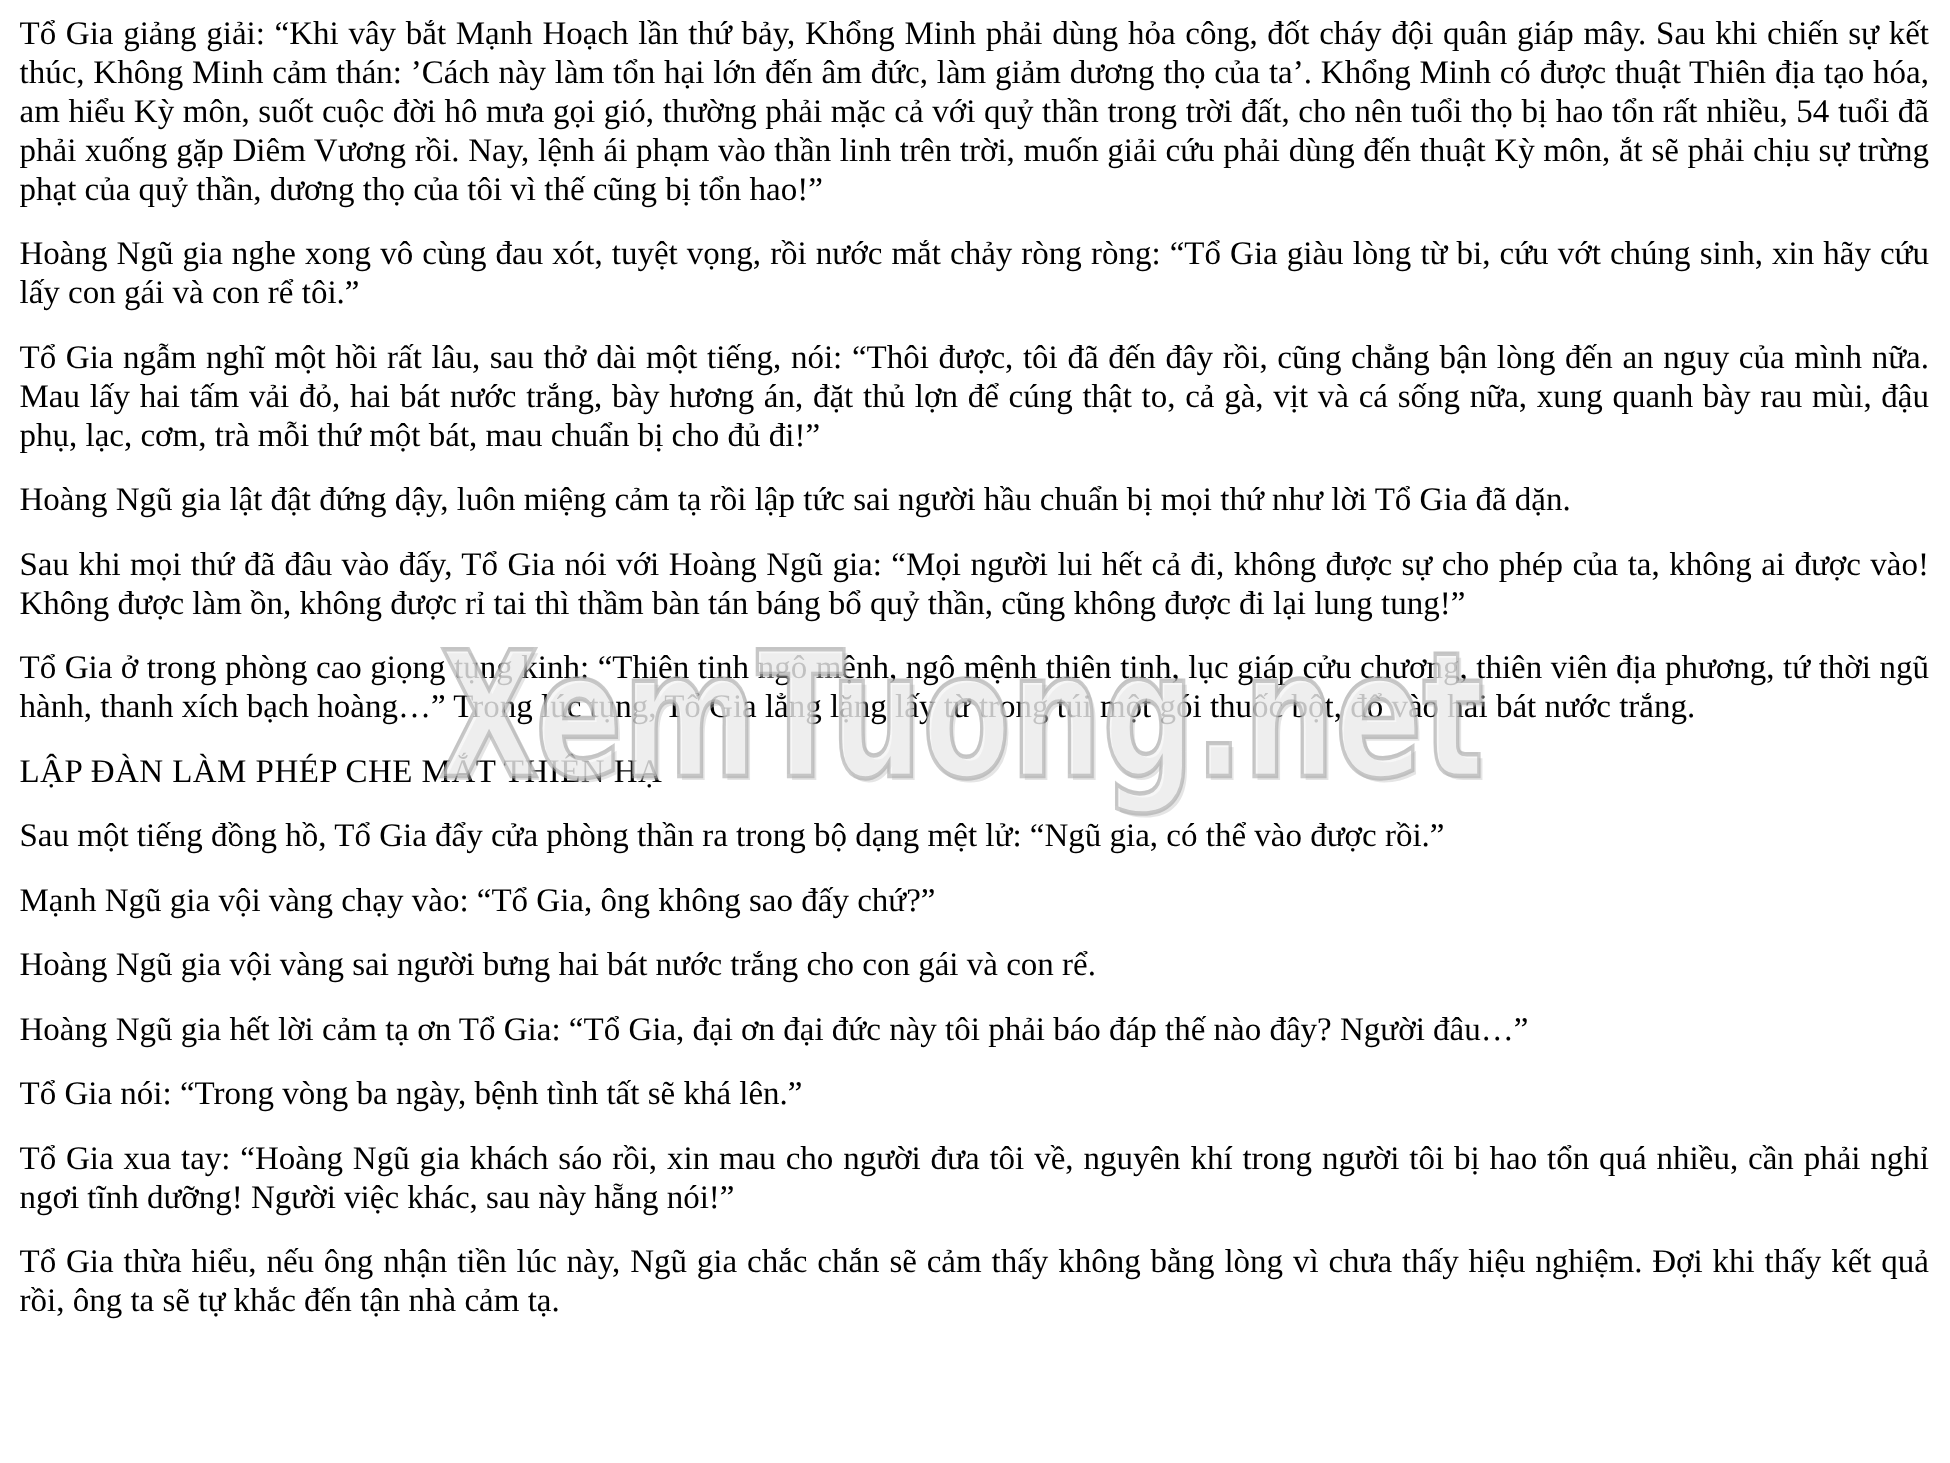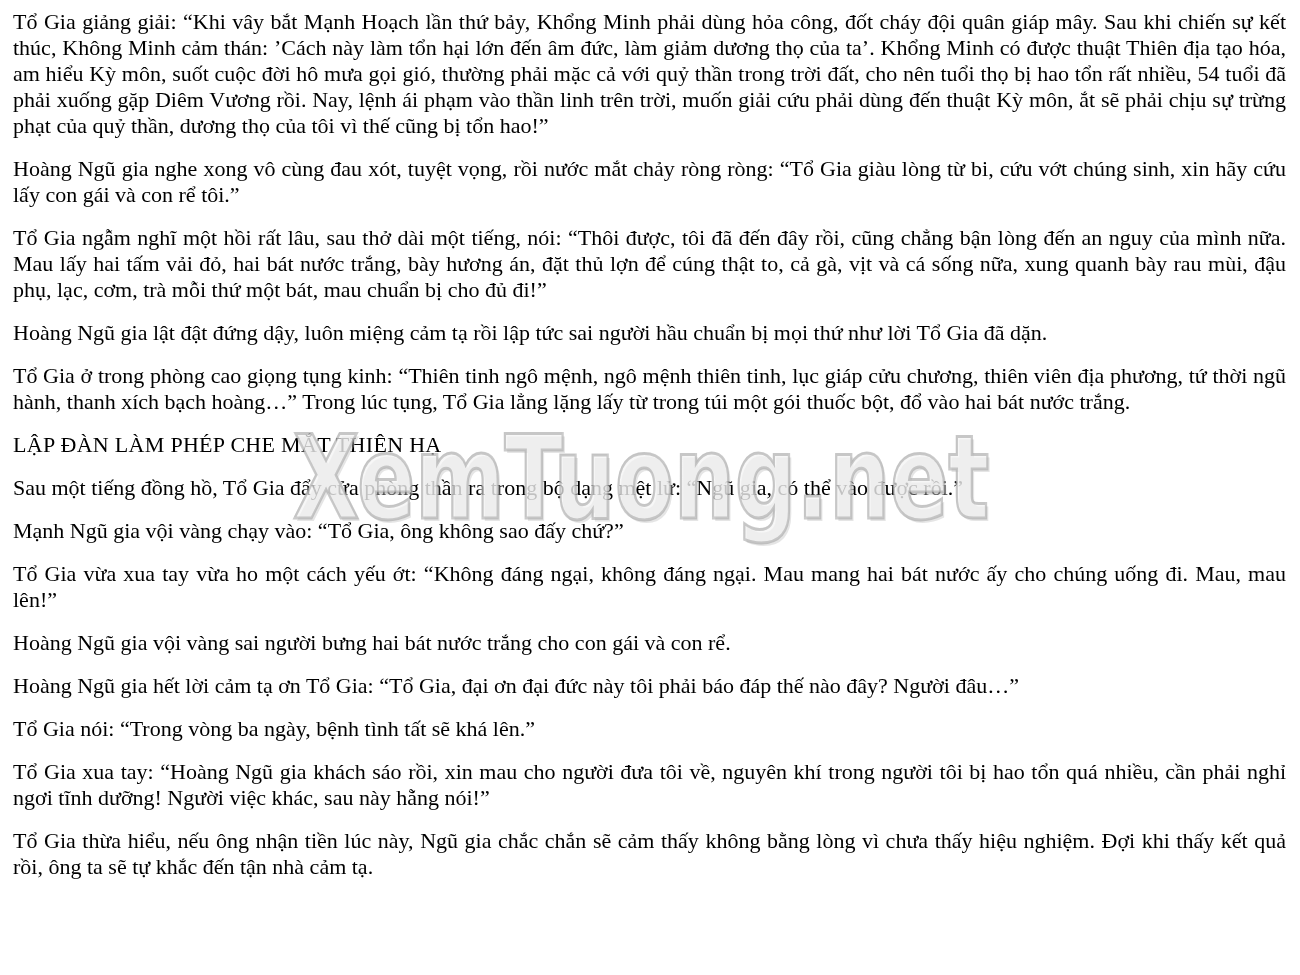--- a/index.html
+++ b/index.html
@@ -51,25 +51,25 @@
   }
 </style>
 </head>
 <body>
 
 <div class="doc">
   <p>Tổ Gia giảng giải: “Khi vây bắt Mạnh Hoạch lần thứ bảy, Khổng Minh phải dùng hỏa công, đốt cháy đội quân giáp mây. Sau khi chiến sự kết thúc, Không Minh cảm thán: ’Cách này làm tổn hại lớn đến âm đức, làm giảm dương thọ của ta’. Khổng Minh có được thuật Thiên địa tạo hóa, am hiểu Kỳ môn, suốt cuộc đời hô mưa gọi gió, thường phải mặc cả với quỷ thần trong trời đất, cho nên tuổi thọ bị hao tổn rất nhiều, 54 tuổi đã phải xuống gặp Diêm Vương rồi. Nay, lệnh ái phạm vào thần linh trên trời, muốn giải cứu phải dùng đến thuật Kỳ môn, ắt sẽ phải chịu sự trừng phạt của quỷ thần, dương thọ của tôi vì thế cũng bị tổn hao!”</p>
   <p>Hoàng Ngũ gia nghe xong vô cùng đau xót, tuyệt vọng, rồi nước mắt chảy ròng ròng: “Tổ Gia giàu lòng từ bi, cứu vớt chúng sinh, xin hãy cứu lấy con gái và con rể tôi.”</p>
   <p>Tổ Gia ngẫm nghĩ một hồi rất lâu, sau thở dài một tiếng, nói: “Thôi được, tôi đã đến đây rồi, cũng chẳng bận lòng đến an nguy của mình nữa. Mau lấy hai tấm vải đỏ, hai bát nước trắng, bày hương án, đặt thủ lợn để cúng thật to, cả gà, vịt và cá sống nữa, xung quanh bày rau mùi, đậu phụ, lạc, cơm, trà mỗi thứ một bát, mau chuẩn bị cho đủ đi!”</p>
   <p>Hoàng Ngũ gia lật đật đứng dậy, luôn miệng cảm tạ rồi lập tức sai người hầu chuẩn bị mọi thứ như lời Tổ Gia đã dặn.</p>
+  <p>Sau khi mọi thứ đã đâu vào đấy, Tổ Gia nói với Hoàng Ngũ gia: “Mọi người lui hết cả đi, không được sự cho phép của ta, không ai được vào! Không được làm ồn, không được rỉ tai thì thầm bàn tán báng bổ quỷ thần, cũng không được đi lại lung tung!”</p>
   <p>Tổ Gia ở trong phòng cao giọng tụng kinh: “Thiên tinh ngô mệnh, ngô mệnh thiên tinh, lục giáp cửu chương, thiên viên địa phương, tứ thời ngũ hành, thanh xích bạch hoàng…” Trong lúc tụng, Tổ Gia lẳng lặng lấy từ trong túi một gói thuốc bột, đổ vào hai bát nước trắng.</p>
   <p class="heading">LẬP ĐÀN LÀM PHÉP CHE MẮT THIÊN HẠ</p>
   <p>Sau một tiếng đồng hồ, Tổ Gia đẩy cửa phòng thần ra trong bộ dạng mệt lử: “Ngũ gia, có thể vào được rồi.”</p>
   <p>Mạnh Ngũ gia vội vàng chạy vào: “Tổ Gia, ông không sao đấy chứ?”</p>
-  <p>Tổ Gia vừa xua tay vừa ho một cách yếu ớt: “Không đáng ngại, không đáng ngại. Mau mang hai bát nước ấy cho chúng uống đi. Mau, mau lên!”</p>
   <p>Hoàng Ngũ gia vội vàng sai người bưng hai bát nước trắng cho con gái và con rể.</p>
   <p>Hoàng Ngũ gia hết lời cảm tạ ơn Tổ Gia: “Tổ Gia, đại ơn đại đức này tôi phải báo đáp thế nào đây? Người đâu…”</p>
   <p>Tổ Gia nói: “Trong vòng ba ngày, bệnh tình tất sẽ khá lên.”</p>
   <p>Tổ Gia xua tay: “Hoàng Ngũ gia khách sáo rồi, xin mau cho người đưa tôi về, nguyên khí trong người tôi bị hao tổn quá nhiều, cần phải nghỉ ngơi tĩnh dưỡng! Người việc khác, sau này hẵng nói!”</p>
   <p>Tổ Gia thừa hiểu, nếu ông nhận tiền lúc này, Ngũ gia chắc chắn sẽ cảm thấy không bằng lòng vì chưa thấy hiệu nghiệm. Đợi khi thấy kết quả rồi, ông ta sẽ tự khắc đến tận nhà cảm tạ.</p>
 </div>
 
 <div class="watermark">XemTuong.net</div>
 
 </body></html>

